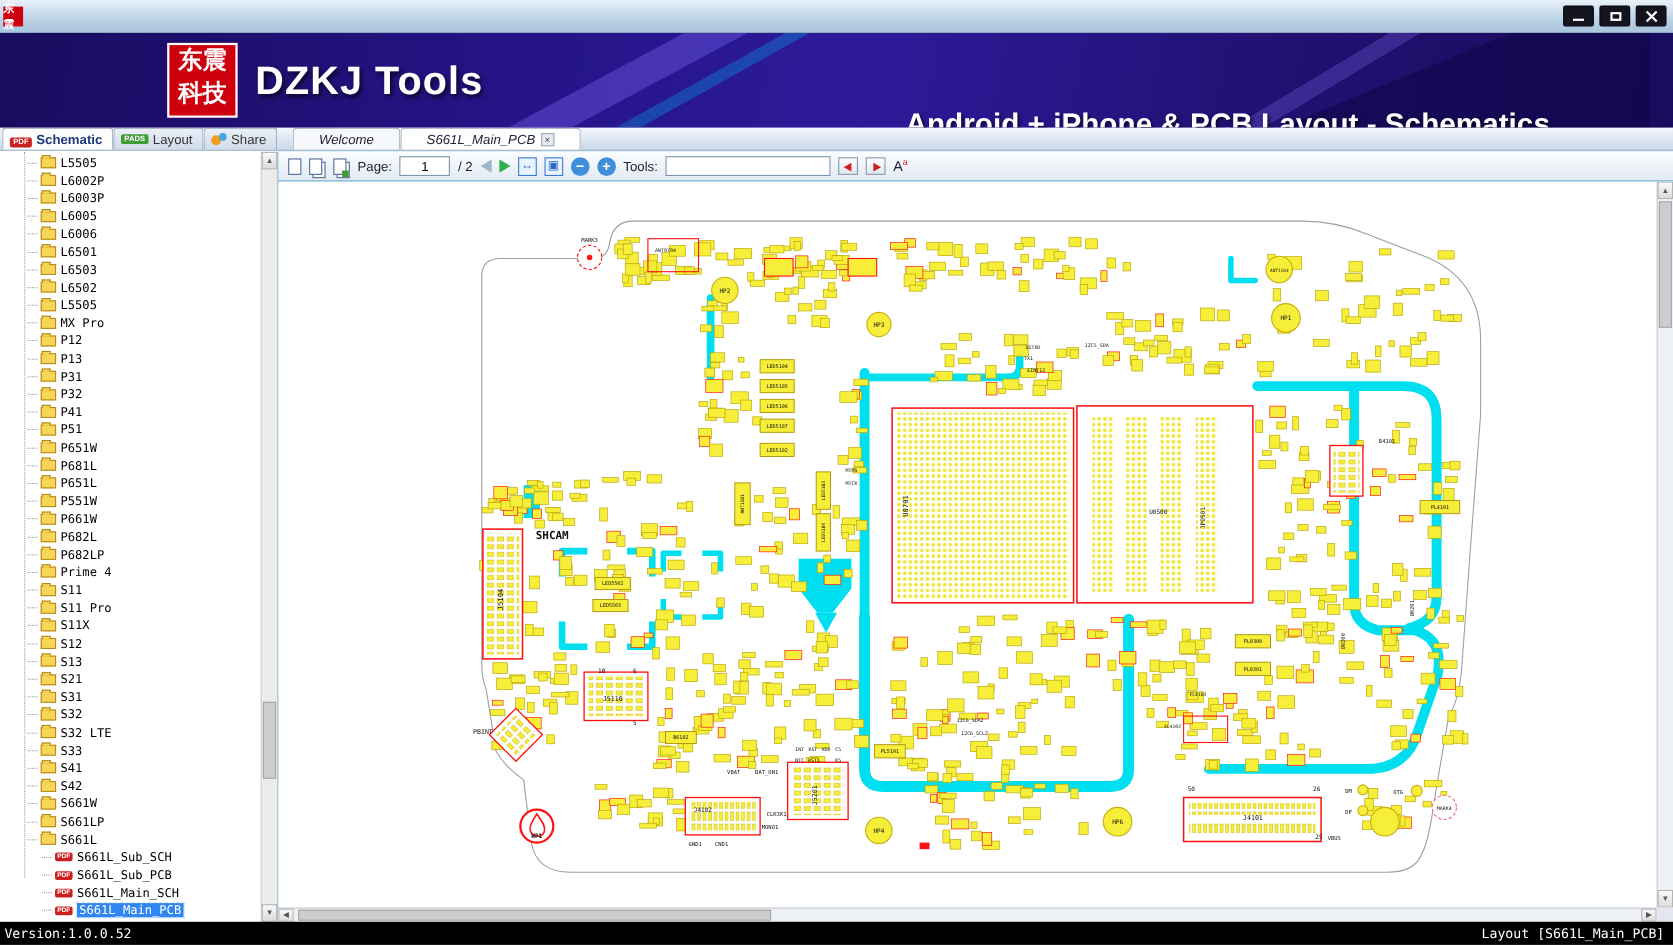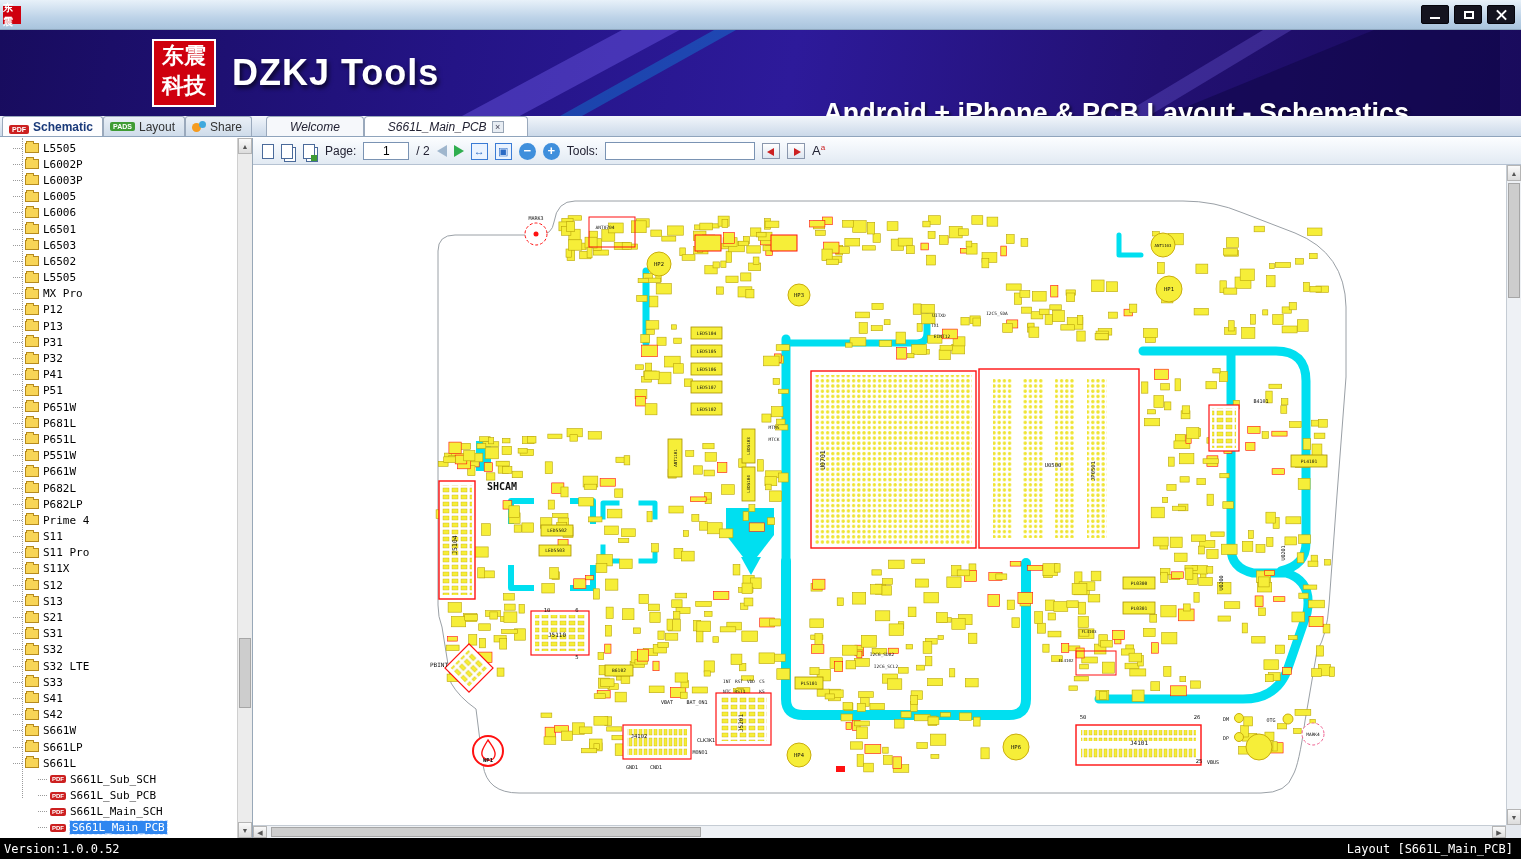--- a/index.html
+++ b/index.html
@@ -43,21 +43,21 @@
   .dtab { display:flex; align-items:center; gap:5px; padding:2px 23px; border:1px solid #9aa9bc; border-bottom:none; border-radius:4px 4px 0 0; background:#f6f8fb; height:20px; font-style:italic; color:#223; }
   .dtab.active { background:#ffffff; }
   .tab-close { width:12px; height:12px; border:1px solid #98a5b5; background:#e8edf3; font-size:9px; line-height:10px; text-align:center; font-style:normal; color:#445; }
 
   
   .body-row { position:absolute; top:138px; bottom:21px; left:0; right:0; display:flex; }
 
   .sidebar { width:253px; border-right:1px solid #98a8b8; background:#fff; position:relative; }
   .tree { position:absolute; left:0; top:0; right:15px; bottom:0; overflow:hidden; font-size:11px; font-family:"DejaVu Sans Mono",monospace; padding-top:2px; }
   .tree::before { content:""; position:absolute; left:22px; top:0; bottom:40px; border-left:1px dotted #9a9a9a; }
-  .trow { height:16.2px; display:flex; align-items:center; padding-left:13px; white-space:nowrap; cursor:default; }
+  .trow { height:16.2px; display:flex; align-items:center; padding-left:25px; white-space:nowrap; cursor:default; }
   .dash { width:9px; border-top:1px dotted #9a9a9a; margin-right:3px; flex:0 0 auto; }
   .fold { width:14px; height:10px; background:#f8d557; border:1px solid #b58a1e; position:relative; margin-right:4px; flex:0 0 auto; }
   .fold::before { content:""; position:absolute; left:0; top:-3px; width:6px; height:2px; background:#f8d557; border:1px solid #b58a1e; border-bottom:none; }
   .trow .lbl { color:#000; }
   .trow.file { padding-left:38px; }
   .pdfb { background:#cc2020; color:#fff; font-size:6px; font-weight:bold; padding:1px 2px; border-radius:2px; margin-right:4px; flex:0 0 auto; font-family:"Liberation Sans",sans-serif; }
   .trow.sel .lbl { background:#2f86f0; color:#fff; outline:1px dashed #cfe2ff; padding:0 2px; }
 
   .tree-scroll { position:absolute; right:0; top:0; bottom:0; width:15px; background:#ececec; border-left:1px solid #cfcfcf; }
   .sbtn { position:absolute; left:0; width:14px; height:16px; background:linear-gradient(#fafafa,#dcdcdc); border:1px solid #b5b5b5; color:#555; font-size:7px; text-align:center; line-height:15px; }

